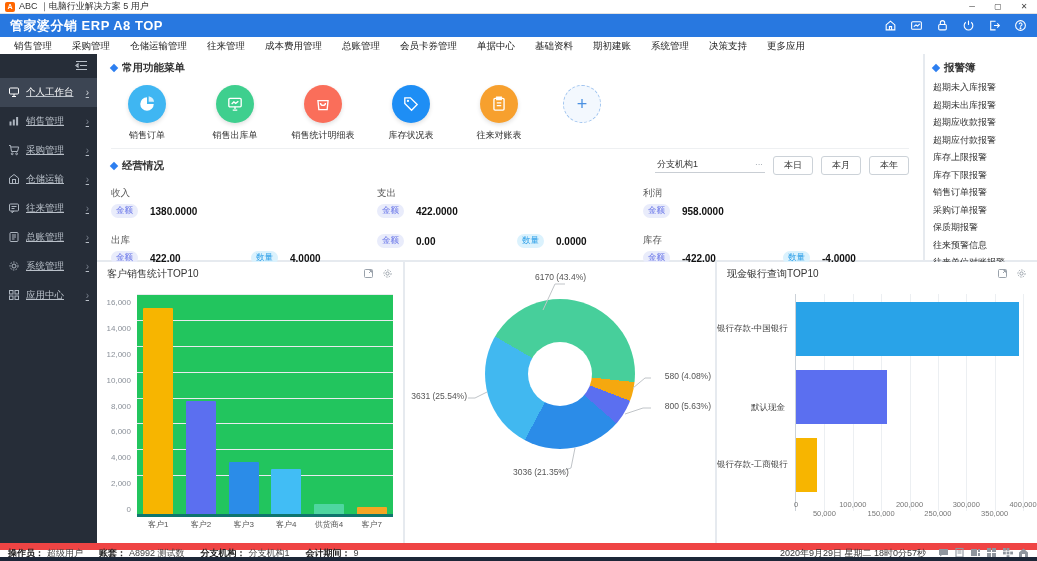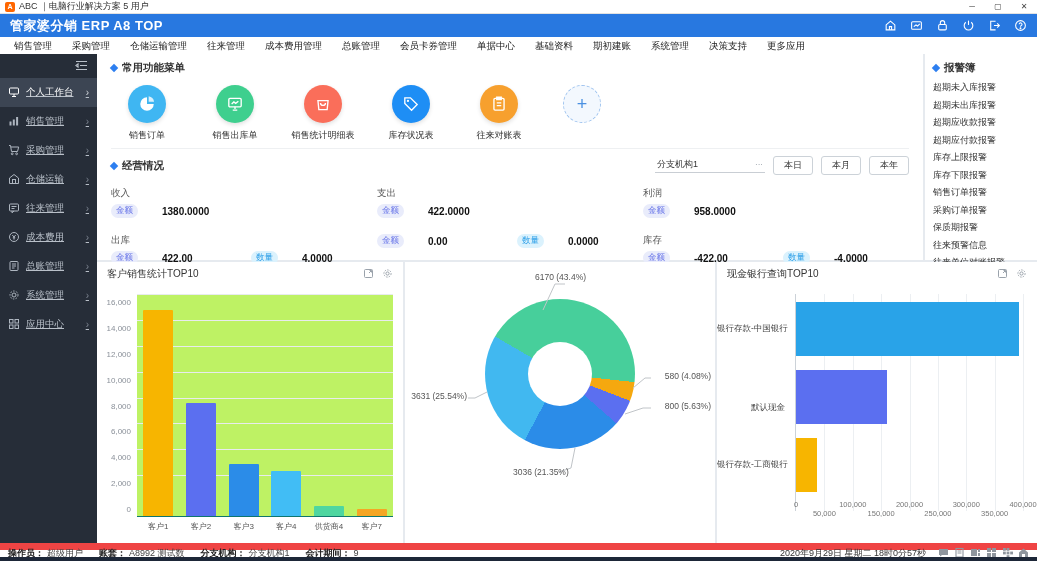--- a/index.html
+++ b/index.html
@@ -72,41 +72,41 @@
   .ops-right { margin-left:auto; display:flex; align-items:center; gap:8px; }
   .branch-sel { display:flex; align-items:center; width:110px; border-bottom:1px solid #c9ced4;
     font-size:9px; color:#333; font-weight:normal; padding:0 2px 1px; }
   .branch-sel::after { content:"···"; color:#9aa2ab; margin-left:auto; font-size:8px; }
   .pbtn { font-size:9px; color:#333; background:#fff; border:1px solid #ccd2d8; border-radius:3px;
     padding:2px 10px; cursor:default; }
 
   .stats { display:grid; grid-template-columns:1fr 1fr 1fr; row-gap:16px; margin-top:12px; }
   .stat-name { font-size:9.5px; color:#555; margin-bottom:4px; }
   .stat-vals { display:flex; align-items:center; }
-  .badge { font-size:8.5px; padding:1px 5px; border-radius:7px; margin-right:24px; }
+  .badge { font-size:8.5px; padding:1px 5px; border-radius:7px; margin-right:12px; }
   .badge.amt { background:#e9ecfb; color:#6673e8; }
   .badge.qty { background:#dbf2fd; color:#2fa0e8; }
   .stat-vals b { font-size:10px; color:#111; }
   .amt-group { display:flex; align-items:center; width:140px; }
 
   .alarmpanel .sec-head { margin-bottom:4px; }
   .alarm-item { font-size:9px; color:#333; line-height:17.5px; white-space:nowrap; cursor:default; }
 
   
   .chartsrow { flex:1; display:flex; gap:2px; min-height:0; }
   .chartpanel { background:#fff; display:flex; flex-direction:column; min-width:0; }
   .cp1 { width:306px; } .cp2 { width:310px; } .cp3 { flex:1; }
   .cp-head { height:24px; display:flex; align-items:center; padding:0 10px; gap:8px; }
   .cp-title { font-size:10px; color:#333; flex:1; white-space:nowrap; }
   .cp-icons { display:flex; gap:8px; }
   .cp-body { position:relative; flex:1; }
 
   
-  .plot1 { position:absolute; left:40px; right:10px; top:8px; bottom:26px; background:#bef264;
-    border-bottom:1px solid #0f766e; }
+  .plot1 { position:absolute; left:40px; right:10px; top:8px; bottom:26px; background:#22c55e;
+    border-bottom:3px solid #0f766e; }
   .hgrid { position:absolute; left:0; right:0; height:1px; background:#e8ebee; }
   .vbar { position:absolute; bottom:0; border-radius:1px 1px 0 0; }
   .ylab { position:absolute; right:4px; transform:translateY(-50%); font-size:8px; color:#8a9099; white-space:nowrap; }
   .yaxis1 { position:absolute; left:0; width:38px; top:8px; bottom:26px; }
   .xlab { position:absolute; top:100%; margin-top:5px; text-align:center; font-size:8px; color:#555; }
 
   
   .donut { position:absolute; left:80px; top:37px; width:150px; height:150px; border-radius:50%; }
   .donut-hole { position:absolute; left:123px; top:80px; width:64px; height:64px; border-radius:50%; background:#fff; }
   .plab { position:absolute; font-size:8.5px; color:#555; white-space:nowrap; }
@@ -252,27 +252,20 @@
       </div>
       <div class="side-item">
         <span><svg width="12" height="12" viewBox="0 0 12 12" fill="none" stroke="#aeb6c0" stroke-width="1">
               <rect x="1.5" y="2" width="9" height="7" rx="1"></rect>
               <path d="M3.5 4.5h5M3.5 6.5h3M4 9v1.8l2-1.8"></path>
             </svg></span>
         <span>往来管理</span>
       </div>
       <div class="side-item">
         <span><svg width="12" height="12" viewBox="0 0 12 12" fill="none" stroke="#aeb6c0" stroke-width="1">
-              <circle cx="6" cy="6" r="4.5"></circle>
-              <path d="M4.3 4l1.7 2 1.7-2M6 6v2.6M4.8 6.8h2.4"></path>
-            </svg></span>
-        <span>成本费用</span>
-      </div>
-      <div class="side-item">
-        <span><svg width="12" height="12" viewBox="0 0 12 12" fill="none" stroke="#aeb6c0" stroke-width="1">
               <rect x="2" y="1.5" width="8" height="9" rx="1"></rect>
               <path d="M4 4h4M4 6h4M4 8h2.5"></path>
             </svg></span>
         <span>总账管理</span>
       </div>
       <div class="side-item">
         <span><svg width="12" height="12" viewBox="0 0 12 12" fill="none" stroke="#aeb6c0" stroke-width="1">
               <circle cx="6" cy="6" r="2"></circle>
               <circle cx="6" cy="6" r="4" stroke-dasharray="1.6 1.3"></circle>
             </svg></span>

